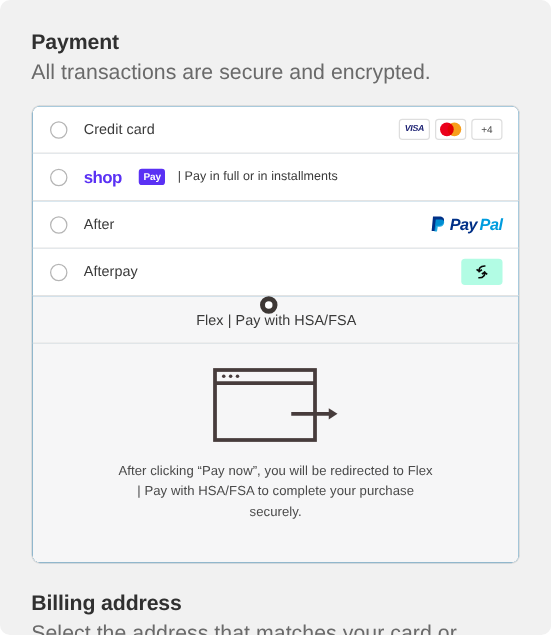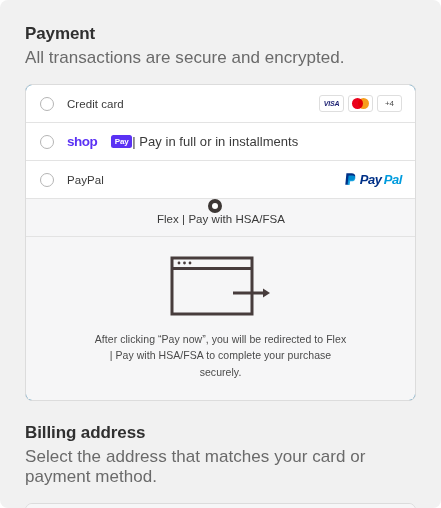--- a/index.html
+++ b/index.html
@@ -131,23 +131,23 @@
   .pay-badge {
     background: #5a31f4;
     color: #ffffff;
     font-size: 8px;
     font-weight: bold;
     border-radius: 2.5px;
     padding: 1.5px 3.5px 2px;
     letter-spacing: -0.1px;
   }
   .shop-tagline {
-    font-size: 13px;
+    font-size: 10px;
     color: #3a3a3a;
-    margin-left: 0;
+    margin-left: 10px;
     letter-spacing: 0.05px;
   }
 
   
   .paypal-logo { display: flex; align-items: center; gap: 2px; }
   .pp-word { font-size: 13px; font-weight: bold; font-style: italic; letter-spacing: -0.4px; }
   .pp-dark { color: #003087; }
   .pp-light { color: #009cde; }
 
   
@@ -170,21 +170,21 @@
   .illustration {
     display: flex;
     justify-content: center;
     margin-bottom: 14px;
   }
   .panel-text {
     font-size: 10.5px;
     line-height: 1.55;
     color: #4a4a4a;
     max-width: 255px;
-    margin: 0 auto;
+    margin: 12px auto;
     letter-spacing: 0.05px;
   }
 
   
   #billing-heading { margin-top: 22px; }
 </style>
 </head>
 <body>
 
 <div class="page">
@@ -220,32 +220,43 @@
       <span class="radio"></span>
       <span class="shoppay">
         <span class="shop-word">shop</span>
         <span class="pay-badge">Pay</span>
       </span>
       <span class="shop-tagline">| Pay in full or in installments</span>
     </div>
 
     <div class="option-row">
       <span class="radio"></span>
-      <span class="option-label">PayPal</span>
+      <span class="option-label">After</span>
       <span class="spacer"></span>
       <span class="paypal-logo">
         <svg width="14" height="16" viewBox="0 0 14 16">
           <path d="M2.4 1.2h5.1c2.6 0 4.1 1.3 3.7 3.7-.4 2.4-2.2 3.6-4.6 3.6H4.9l-.7 4.3H1.3L2.4 1.2z" fill="#003087"></path>
           <path d="M4.6 3.6h4.1c1.9 0 2.9 1 2.6 2.8-.3 1.9-1.7 2.9-3.6 2.9H6.2l-.6 3.8H3.5L4.6 3.6z" fill="#009cde" opacity="0.85"></path>
         </svg>
         <span class="pp-word pp-dark">Pay</span>
         <span class="pp-word pp-light">Pal</span>
       </span>
     </div>
 
+    <div class="option-row">
+      <span class="radio"></span>
+      <span class="option-label">Afterpay</span>
+      <span class="spacer"></span>
+      <span class="afterpay-badge">
+        <svg width="15" height="15" viewBox="0 0 24 24">
+          <path d="M15.5 4.5 C 9.5 4.5, 8 8.5, 8.5 11.5 M8.5 11.5 L 6 9.5 M8.5 11.5 L 11.2 9.8" stroke="#0a0a0a" stroke-width="2.1" fill="none" stroke-linecap="square"></path>
+          <path d="M8.5 19.5 C 14.5 19.5, 16 15.5, 15.5 12.5 M15.5 12.5 L 18 14.5 M15.5 12.5 L 12.8 14.2" stroke="#0a0a0a" stroke-width="2.1" fill="none" stroke-linecap="square"></path>
+        </svg>
+      </span>
+    </div>
 
     <div class="option-row selected">
       <span class="radio checked"></span>
       <span class="option-label">Flex | Pay with HSA/FSA</span>
     </div>
 
     <div class="flex-panel">
       <div class="illustration">
         <svg width="104" height="62" viewBox="0 0 104 62">
           <rect x="3" y="3" width="80" height="56" fill="none" stroke="#473c3c" stroke-width="3"></rect>

